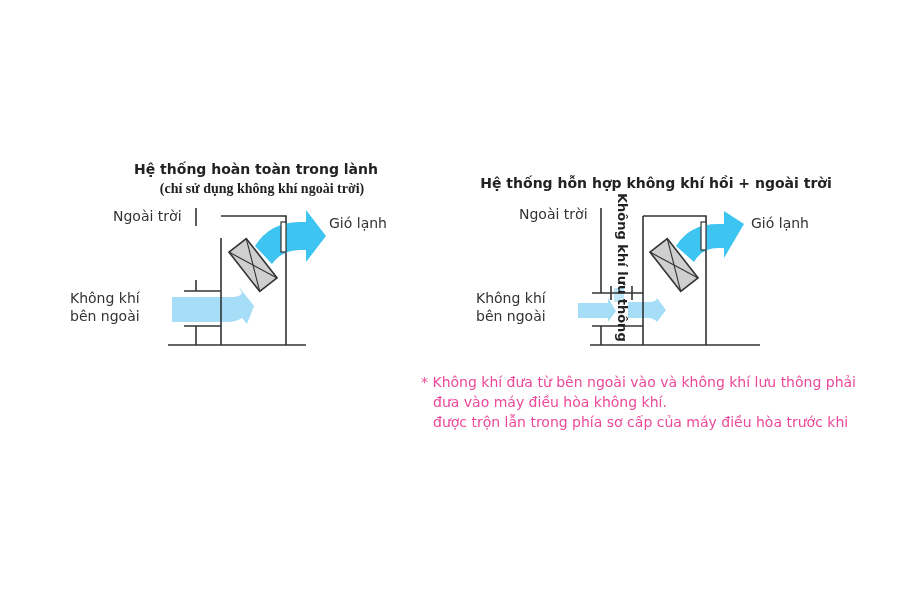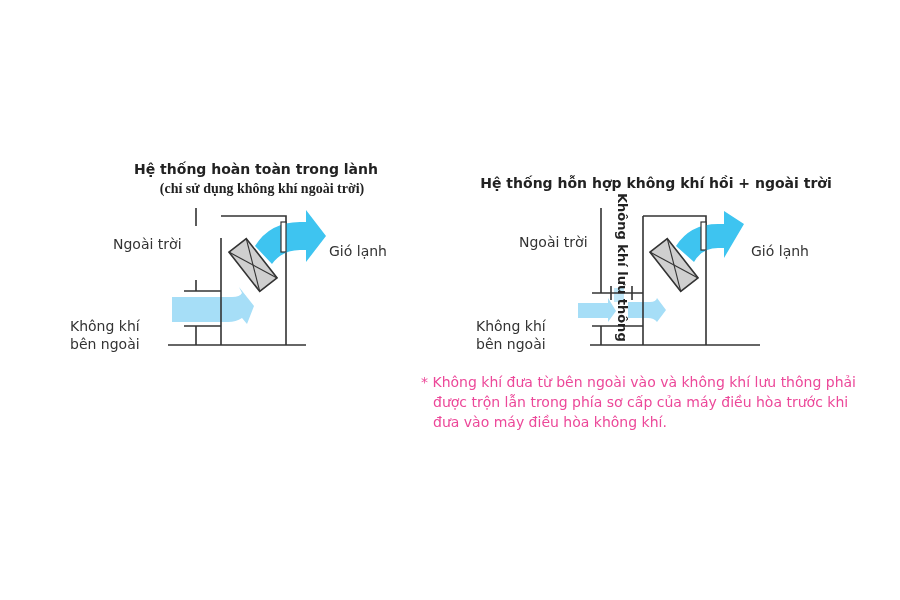--- a/index.html
+++ b/index.html
@@ -1,18 +1,18 @@
 <!DOCTYPE html>
 <html><head>
 <meta charset="utf-8">
 <style>
   html, body { margin:0; padding:0; }
   body { width:900px; height:600px; background:#ffffff; position:relative; overflow:hidden;
          font-family:"DejaVu Sans", "Liberation Sans", sans-serif; color:#2b2b2b; }
-  .txt { position:absolute; white-space:nowrap; font-size:14px; line-height:18px; color:#333;margin-top:28px; }
+  .txt { position:absolute; white-space:nowrap; font-size:14px; line-height:18px; color:#333; }
   .title { position:absolute; font-weight:bold; font-size:14px; line-height:19px; color:#222; text-align:center; white-space:nowrap; }
   svg.diagram { position:absolute; left:0; top:0; }
   .vtext { position:absolute; font-size:13px; font-weight:bold; color:#222; white-space:nowrap;
            transform-origin:0 0; transform:rotate(90deg); }
   .note { position:absolute; left:421px; top:372px; font-size:14px; line-height:20px; color:#ec4899; width:460px; }
   .note .line { display:block; white-space:nowrap; }
   .note .indent { padding-left:12px; }
 </style>
 </head>
 <body>
@@ -84,15 +84,15 @@
 
 <div class="title" style="left:466px; top:174px; width:380px;">Hệ thống hỗn hợp không khí hồi + ngoài trời</div>
 <div class="txt" style="left:519px; top:205px;">Ngoài trời</div>
 <div class="vtext" style="left:630px; top:193px;">Không khí lưu thông</div>
 <div class="txt" style="left:751px; top:214px;">Gió lạnh</div>
 <div class="txt" style="left:476px; top:289px;">Không khí</div>
 <div class="txt" style="left:476px; top:307px;">bên ngoài</div>
 
 <div class="note">
   <span class="line">* Không khí đưa từ bên ngoài vào và không khí lưu thông phải</span>
+  <span class="line indent">đưa vào máy điều hòa không khí.</span>
   <span class="line indent">được trộn lẫn trong phía sơ cấp của máy điều hòa trước khi</span>
-  <span class="line indent">đưa vào máy điều hòa không khí.</span>
 </div>
 
 </body></html>

